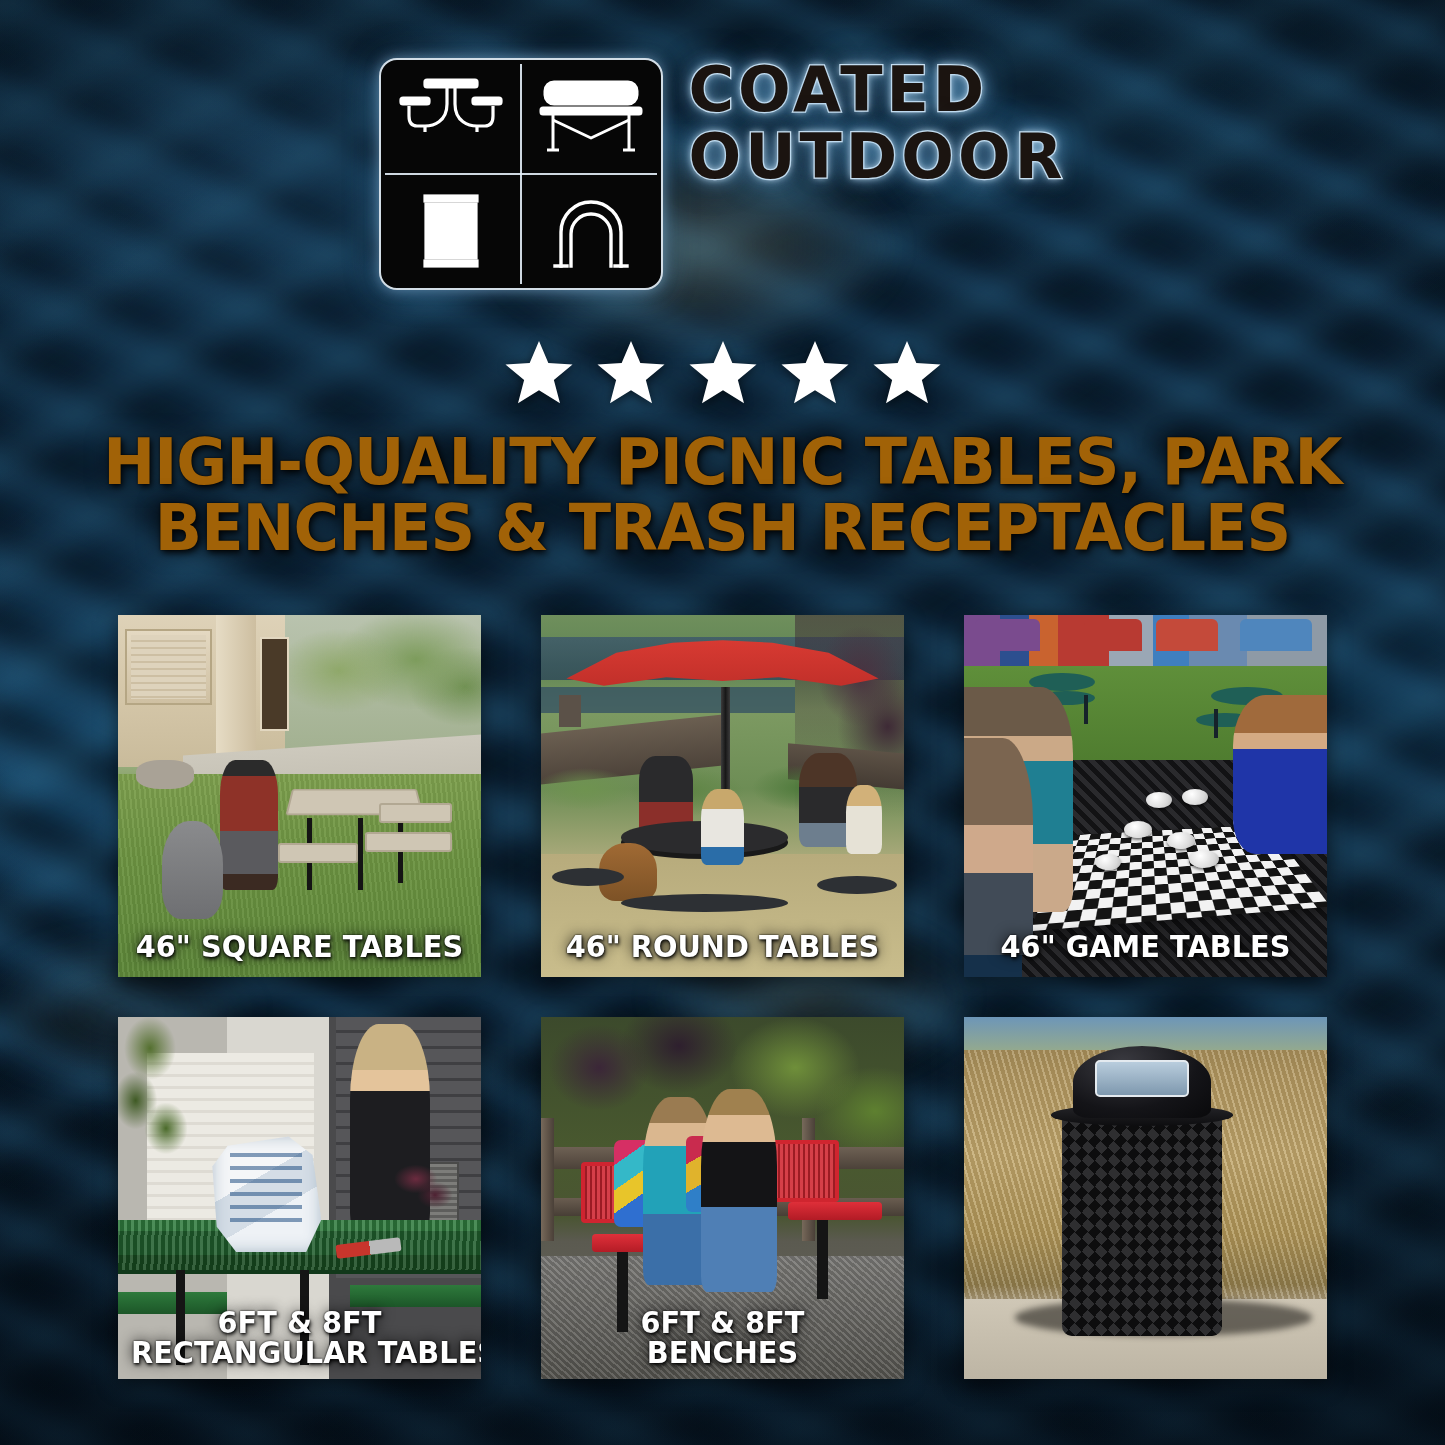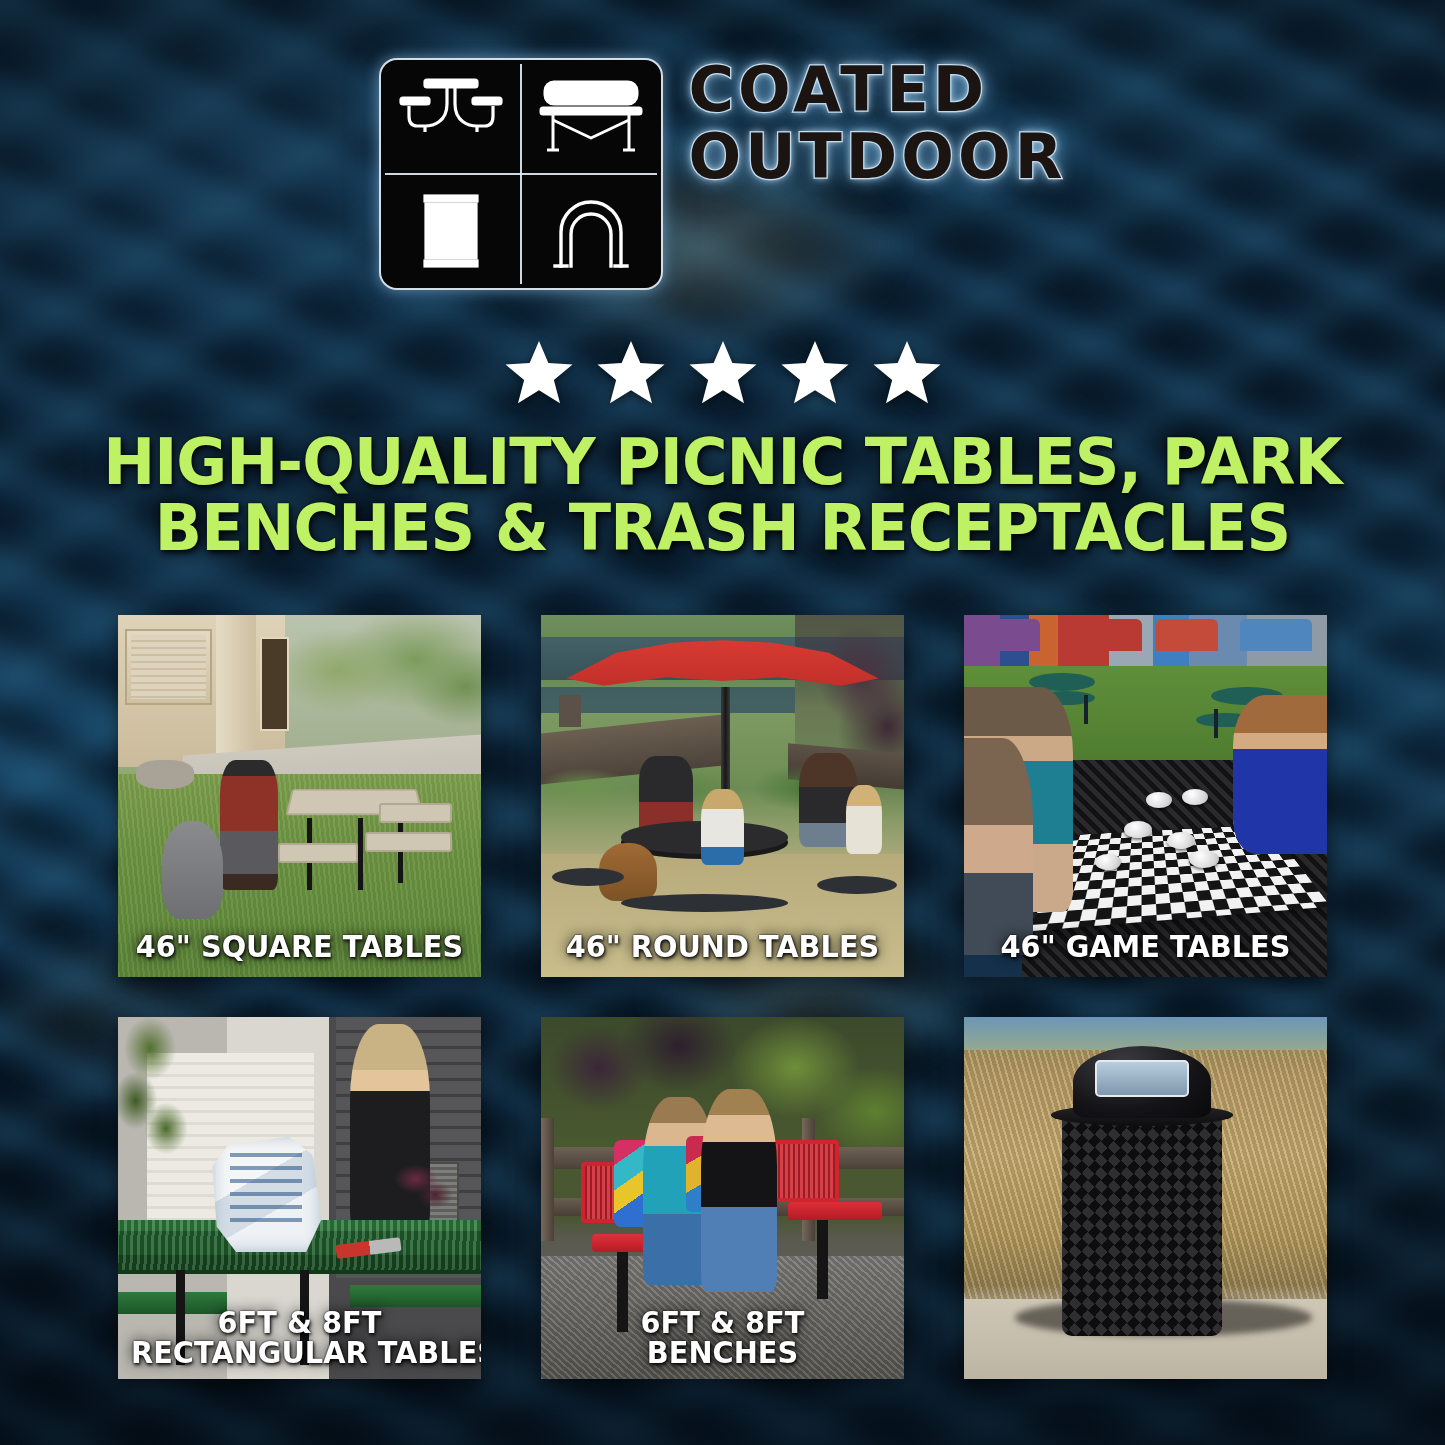--- a/index.html
+++ b/index.html
@@ -127,21 +127,21 @@
 
   
   .headline{
     position:absolute;left:60px;right:60px;top:430px;
     text-align:center;
     font-family:"DejaVu Sans", sans-serif;
     font-weight:700;
     font-size:64px;
     line-height:1.03;
     letter-spacing:-1px;
-    color:#bef264;
+    color:#a16207;
     text-shadow:
       0 0 2px rgba(0,0,0,.95),
       2px 3px 7px rgba(0,0,0,.85),
       0 0 22px rgba(0,0,0,.6);
   }
   .headline .l{display:block;white-space:nowrap;transform:scaleX(.97);}
 
   
   .grid{
     position:absolute;

